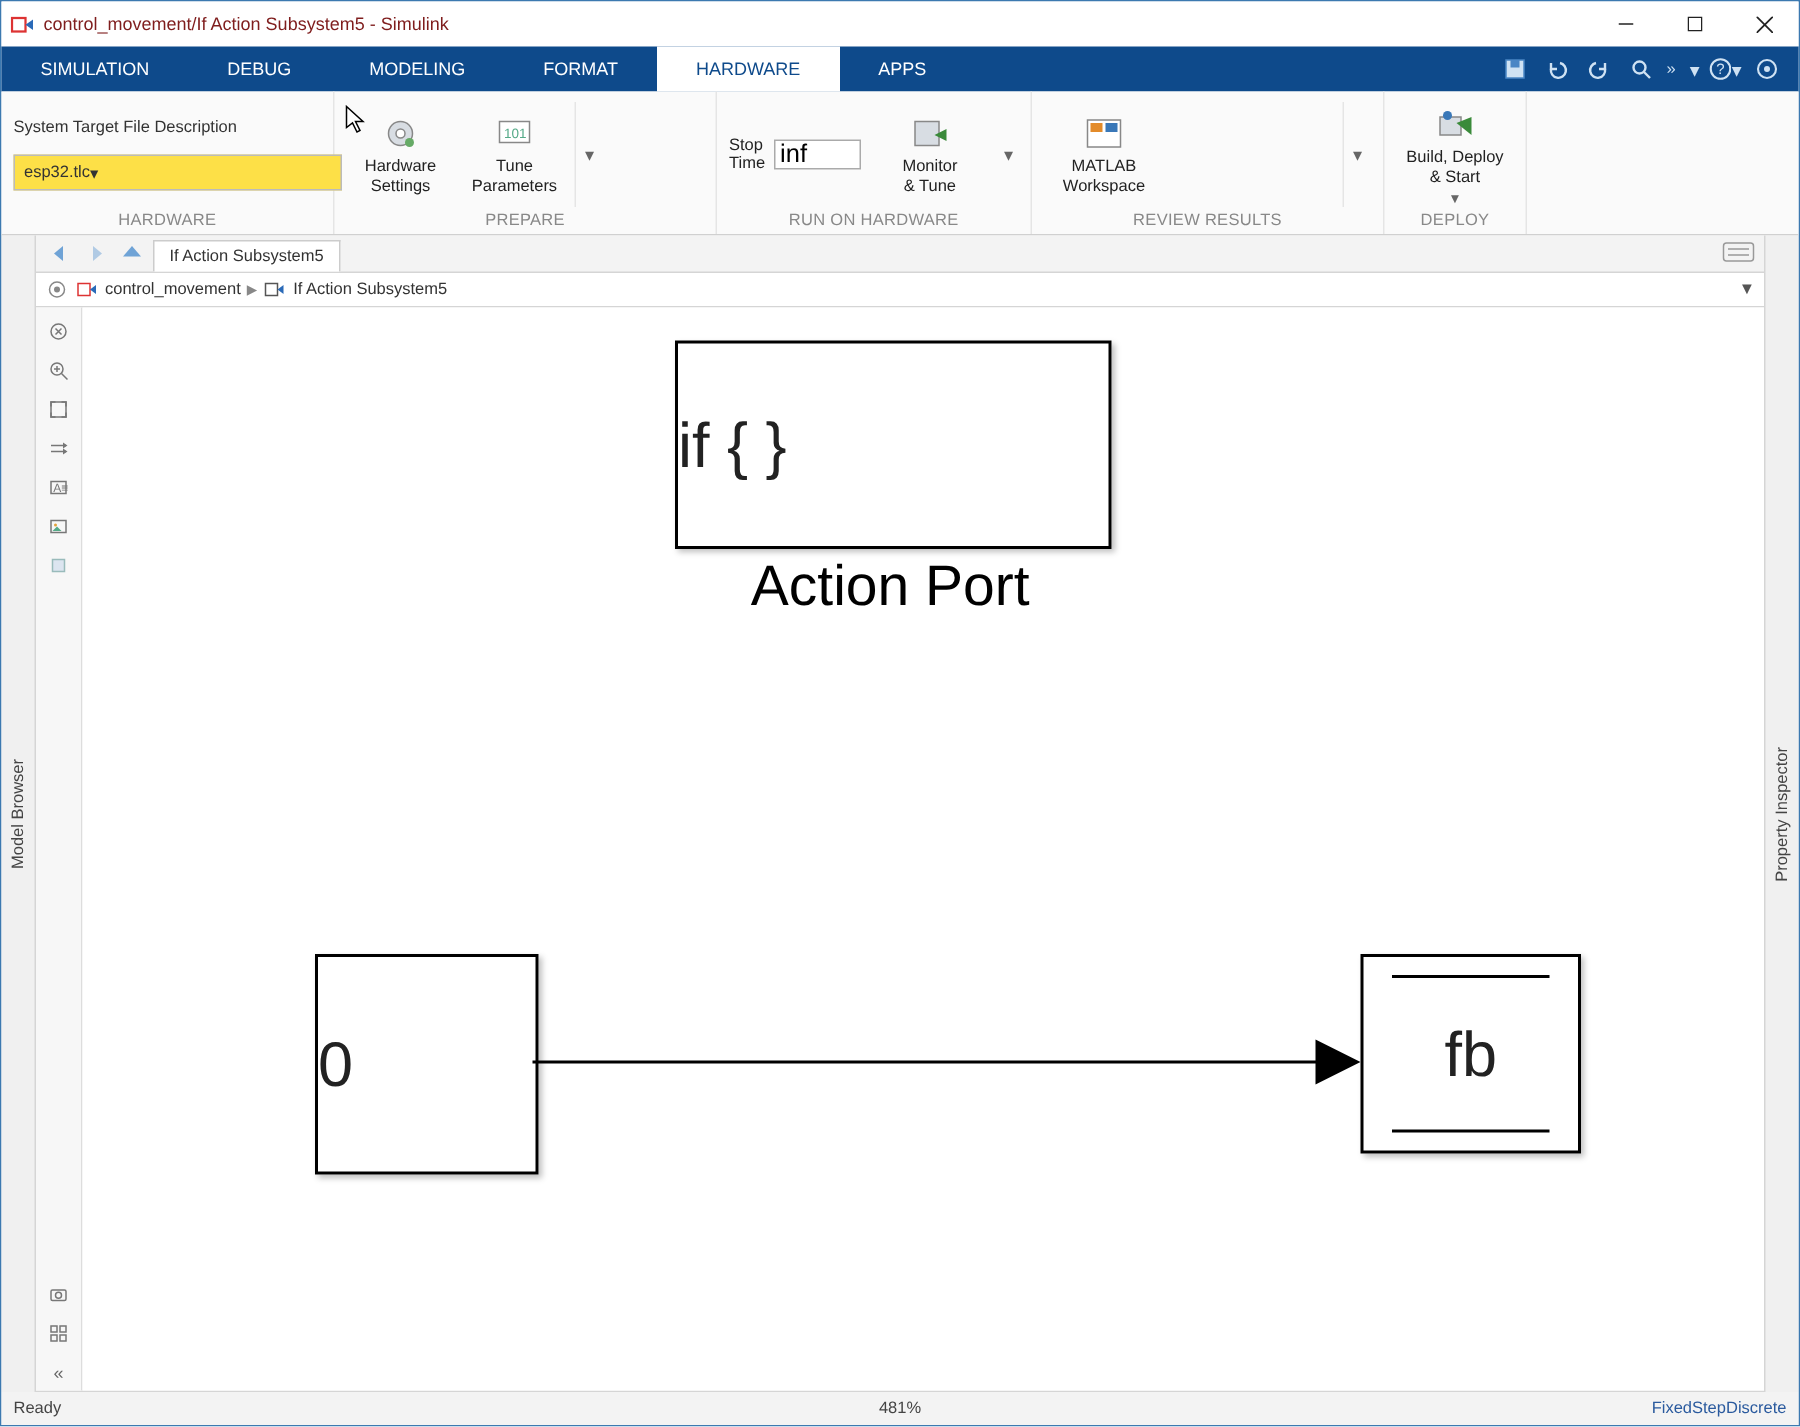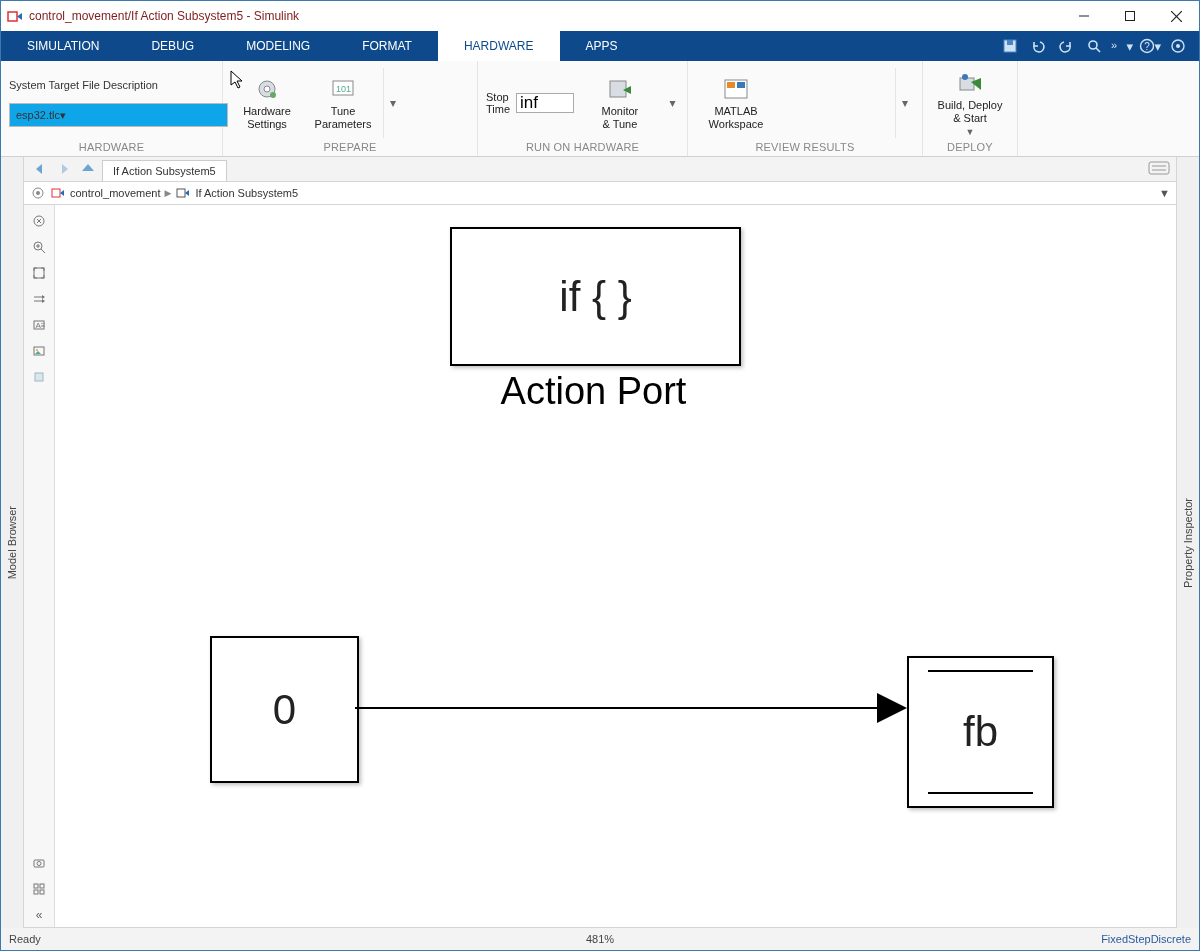--- a/index.html
+++ b/index.html
@@ -45,36 +45,36 @@
 .breadcrumb .bc-ic{width:16px;height:16px;display:flex;align-items:center;justify-content:center;}
 .breadcrumb .sep{color:#888;font-size:9px;}
 .breadcrumb .end-arrow{margin-left:auto;color:#555;}
 
 .canvasrow{flex:1;display:flex;min-height:0;border-bottom:1px solid #d5d5d5;}
 .ctoolbar{width:30px;background:#f7f7f7;border-right:1px solid #ddd;display:flex;flex-direction:column;align-items:center;padding-top:4px;gap:2px;}
 .ctoolbar .tbtn{width:24px;height:24px;display:flex;align-items:center;justify-content:center;color:#555;}
 .ctoolbar .spacer{flex:1;}
 .ctoolbar .collapse{width:24px;height:24px;display:flex;align-items:center;justify-content:center;color:#666;}
 .canvas{flex:1;position:relative;background:#fff;overflow:hidden;}
-.block{position:absolute;background:#fff;border:2px solid #000;box-shadow:2px 2px 4px rgba(0,0,0,.25);display:flex;align-items:center;justify-content:center;}
+.block{position:absolute;background:#fff;border:2px solid #000;box-shadow:2px 2px 4px rgba(0,0,0,.25);display:flex;align-items:center;justify-content:flex-start;}
 .block-actionport{left:395px;top:22px;width:287px;height:135px;font-size:42px;font-family:"Segoe UI",Arial,sans-serif;}
 .block-actionport-label{position:absolute;left:395px;top:165px;width:287px;text-align:center;font-size:38px;color:#000;}
 .block-constant{left:155px;top:431px;width:145px;height:143px;font-size:42px;}
-.block-outport{left:852px;top:431px;width:147px;height:152px;font-size:42px;display:flex;flex-direction:column;justify-content:space-between;padding:12px 4px;box-sizing:border-box;margin-top:20px;}
+.block-outport{left:852px;top:431px;width:147px;height:133px;font-size:42px;display:flex;flex-direction:column;justify-content:space-between;padding:12px 4px;box-sizing:border-box;}
 .block-outport .hr{border-top:2px solid #000;width:78%;margin:0 auto;}
 .block-outport .lbl{text-align:center;}
 .signal-line{position:absolute;left:300px;top:502px;width:540px;height:2px;background:#000;}
 .signal-arrow{position:absolute;left:822px;top:488px;width:0;height:0;border-left:30px solid #000;border-top:15px solid transparent;border-bottom:15px solid transparent;}
 
 .statusbar{height:22px;background:#f3f3f3;display:flex;align-items:center;padding:0 8px;font-size:11px;color:#444;}
 .statusbar .s-center{position:absolute;left:50%;transform:translateX(-50%);}
 .statusbar .s-right{margin-left:auto;color:#2a5a9e;}
 
 .field-label{font-size:11px;color:#333;margin-bottom:6px;}
-.field-select{width:205px;height:22px;border:1px solid #bbb;background:#0ea5e9;display:flex;align-items:center;justify-content:flex-start;padding:0 6px;font-size:11px;color:#333;}
+.field-select{width:205px;height:22px;border:1px solid #bbb;background:#fde047;display:flex;align-items:center;justify-content:flex-start;padding:0 6px;font-size:11px;color:#333;}
 .cursor{position:absolute;left:230px;top:70px;pointer-events:none;}
 .cursor svg{display:block;}
 </style>
 </head>
 <body>
 
 <div class="window">
 
   <div class="titlebar">
     <span class="app-icon">

